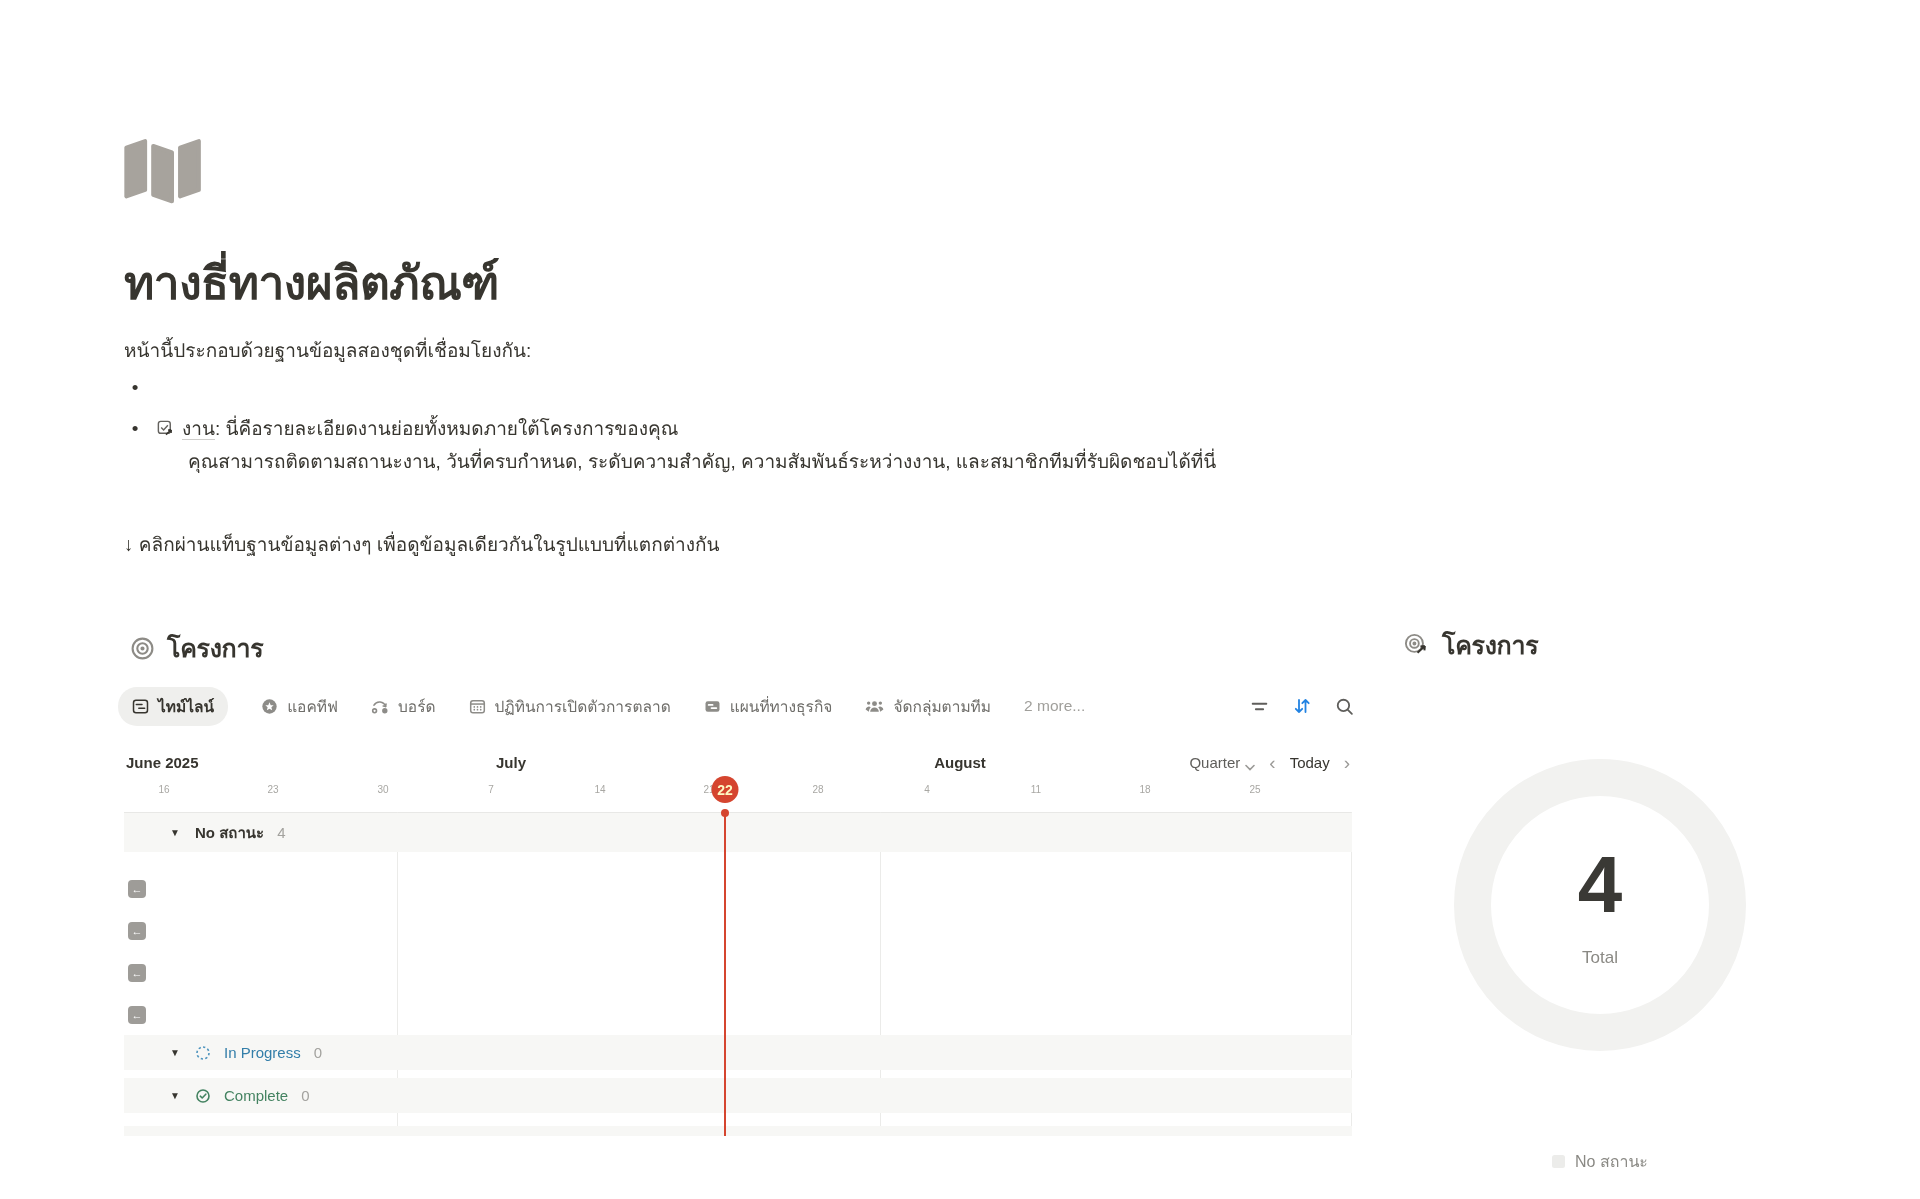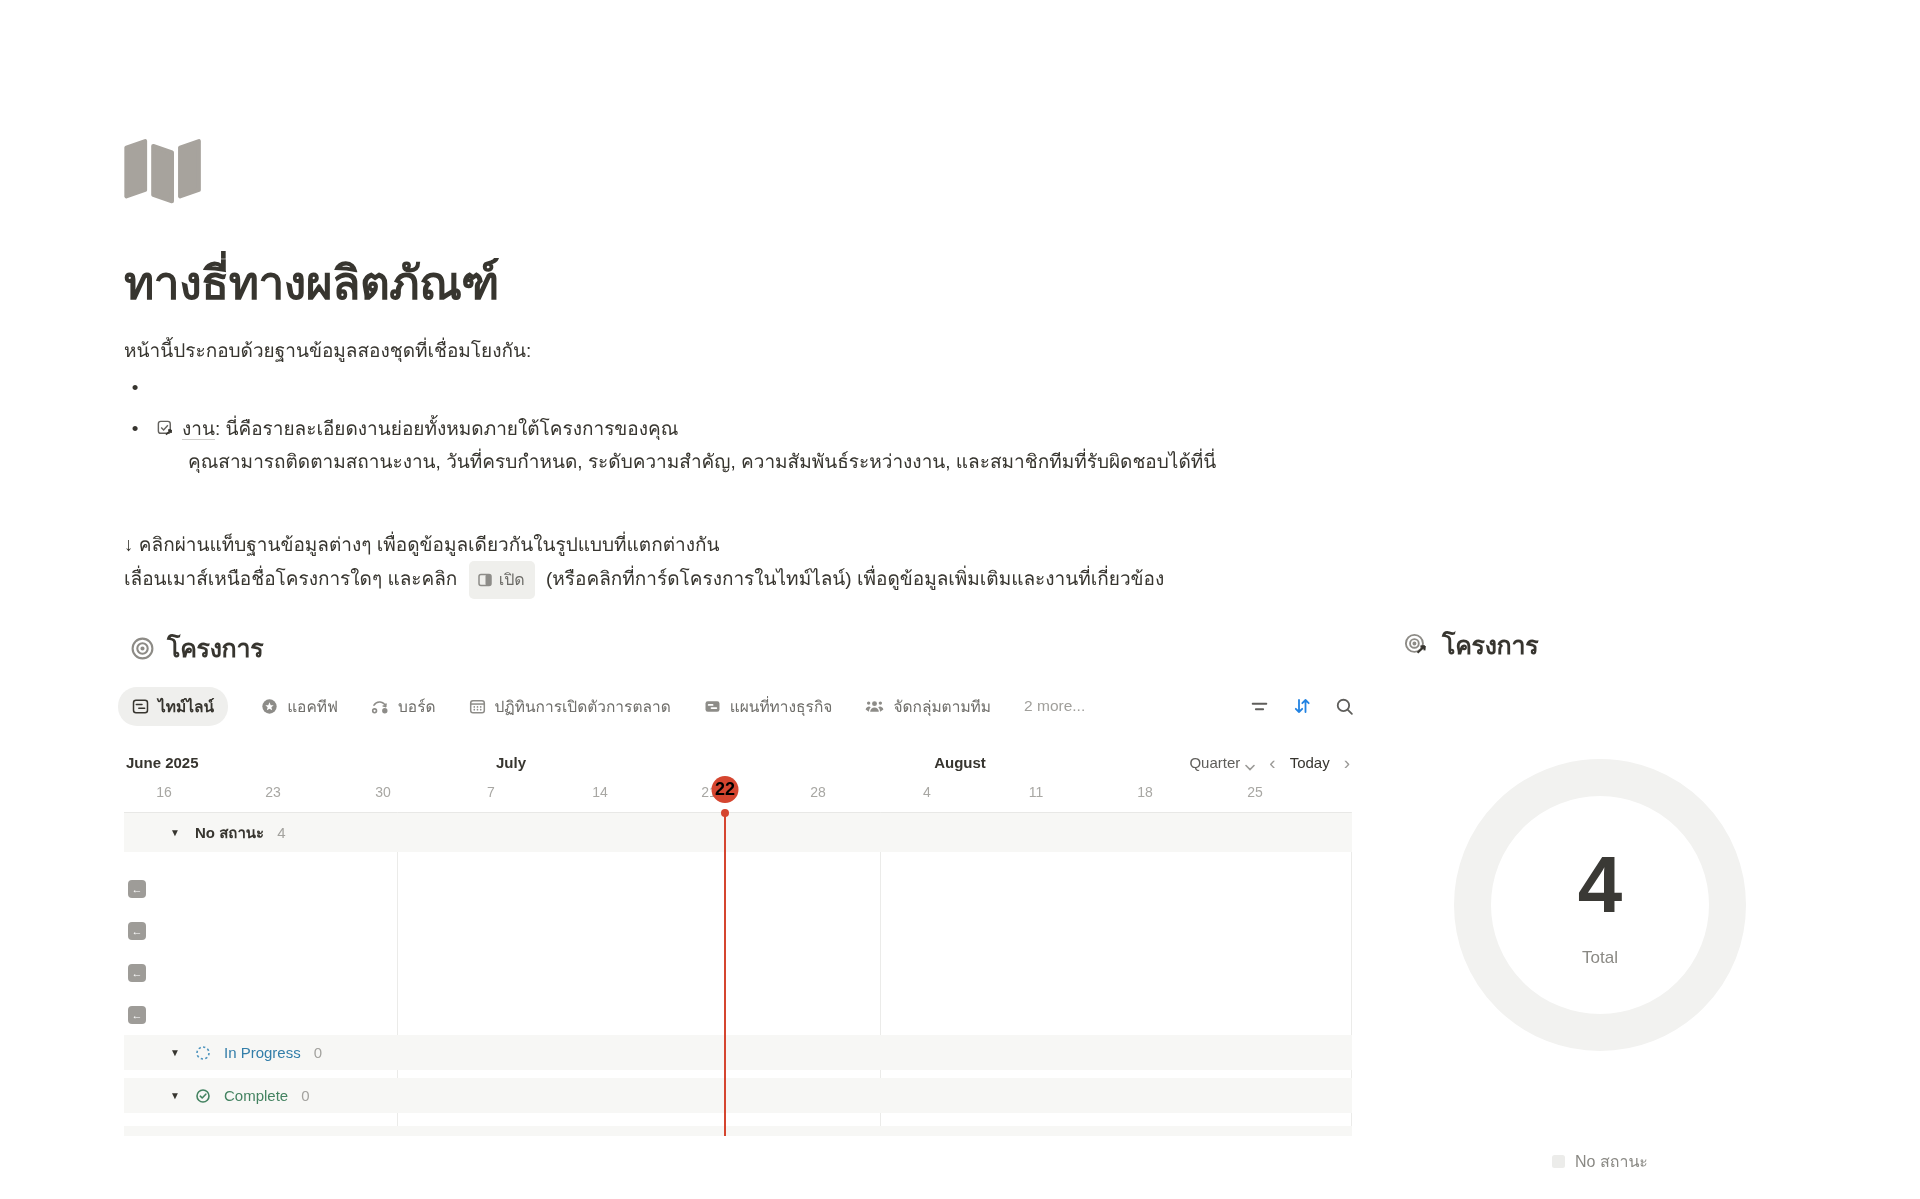--- a/index.html
+++ b/index.html
@@ -36,23 +36,23 @@
   .bar-icons{margin-left:auto;display:flex;align-items:center;gap:23px;}
   .bar-icons .ic{cursor:pointer;}
 
   
   .tl{left:124px;top:752px;width:1228px;height:384px;}
   .tl-month{position:absolute;top:2px;font-size:15px;font-weight:600;color:#37352f;white-space:nowrap;}
   .tl-controls{position:absolute;right:2px;top:1px;display:flex;align-items:center;gap:14px;}
   .q-btn{display:flex;align-items:flex-end;gap:5px;font-size:15px;color:#5f5e5b;cursor:pointer;}
   .nav-ar{font-size:19px;color:#9b9a97;cursor:pointer;line-height:1;}
   .today-btn{font-size:15px;color:#37352f;cursor:pointer;}
-  .tick{position:absolute;top:32px;transform:translateX(-50%);font-size:14px;color:#a8a7a3;}
+  .tick{position:absolute;top:32px;transform:translateX(-50%);font-size:10px;color:#a8a7a3;}
   .today-badge{position:absolute;left:601px;top:24px;transform:translateX(-50%);width:27px;height:27px;
-               border-radius:50%;background:#d5452f;color:#000000;font-size:18px;font-weight:700;
+               border-radius:50%;background:#d5452f;color:#fef9c3;font-size:14px;font-weight:700;
                display:flex;align-items:center;justify-content:center;z-index:3;}
   .tl-topline{position:absolute;left:0;top:60px;width:100%;height:1px;background:#e8e8e6;}
   .vline{position:absolute;top:60px;bottom:0;width:1px;background:#ebebe9;}
   .today-line{position:absolute;left:600px;top:60px;bottom:0;width:1.5px;background:#d5452f;z-index:2;}
   .today-dot{position:absolute;left:601px;top:57px;transform:translateX(-50%);width:8px;height:8px;
              border-radius:50%;background:#d5452f;z-index:3;}
   .band{position:absolute;left:0;width:100%;background:#f7f7f5;display:flex;align-items:center;
         gap:13px;padding-left:46px;box-sizing:border-box;font-size:15px;}
   .band .tri{font-size:10px;color:#37352f;cursor:pointer;width:12px;}
   .band .cnt{color:#a3a29e;}
@@ -101,33 +101,20 @@
           <path d="M10.5 16.5 L16 11.5 M16 11.5 L12.8 11.7 M16 11.5 L15.8 14.7" stroke="#37352f" stroke-width="1.7"></path>
         </svg>
       </span><span class="db-link">งาน</span><span>: นี่คือรายละเอียดงานย่อยทั้งหมดภายใต้โครงการของคุณ</span>
       <div class="b2-line2">คุณสามารถติดตามสถานะงาน, วันที่ครบกำหนด, ระดับความสำคัญ, ความสัมพันธ์ระหว่างงาน, และสมาชิกทีมที่รับผิดชอบได้ที่นี่</div>
     </span>
   </div>
 </div>
 
 <div class="abs tips">
   <div>↓ คลิกผ่านแท็บฐานข้อมูลต่างๆ เพื่อดูข้อมูลเดียวกันในรูปแบบที่แตกต่างกัน</div>
-  <div>
-    <span>เลื่อนเมาส์เหนือชื่อโครงการใดๆ และคลิก</span>
-    <span class="open-pill">
-      <span>
-        <svg width="14" height="14" viewBox="0 0 14 14">
-          <rect x="1" y="1.5" width="12" height="11" rx="2" fill="none" stroke="#8d8c88" stroke-width="1.5"></rect>
-          <rect x="7.5" y="1.5" width="5.5" height="11" rx="1.5" fill="#8d8c88"></rect>
-        </svg>
-      </span>
-      <span>เปิด</span>
-    </span>
-    <span>(หรือคลิกที่การ์ดโครงการในไทม์ไลน์) เพื่อดูข้อมูลเพิ่มเติมและงานที่เกี่ยวข้อง</span>
-  </div>
 </div>
 
 <div class="abs sec-head" style="left:130px;top:628px;">
   <span>
     <svg width="25" height="25" viewBox="0 0 24 24" fill="none" stroke="#8d8b86" stroke-width="2">
       <circle cx="12" cy="12" r="9.5"></circle>
         <circle cx="12" cy="12" r="5"></circle>
         <circle cx="12" cy="12" r="1" fill="#8d8b86"></circle>
     </svg>
   </span>

